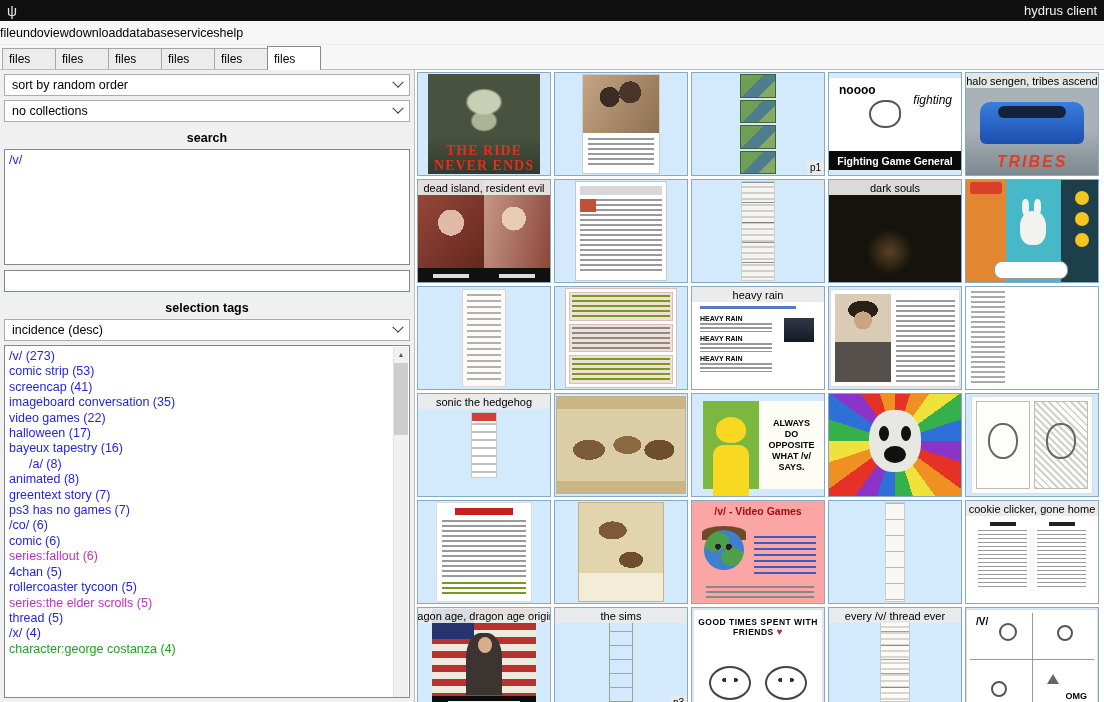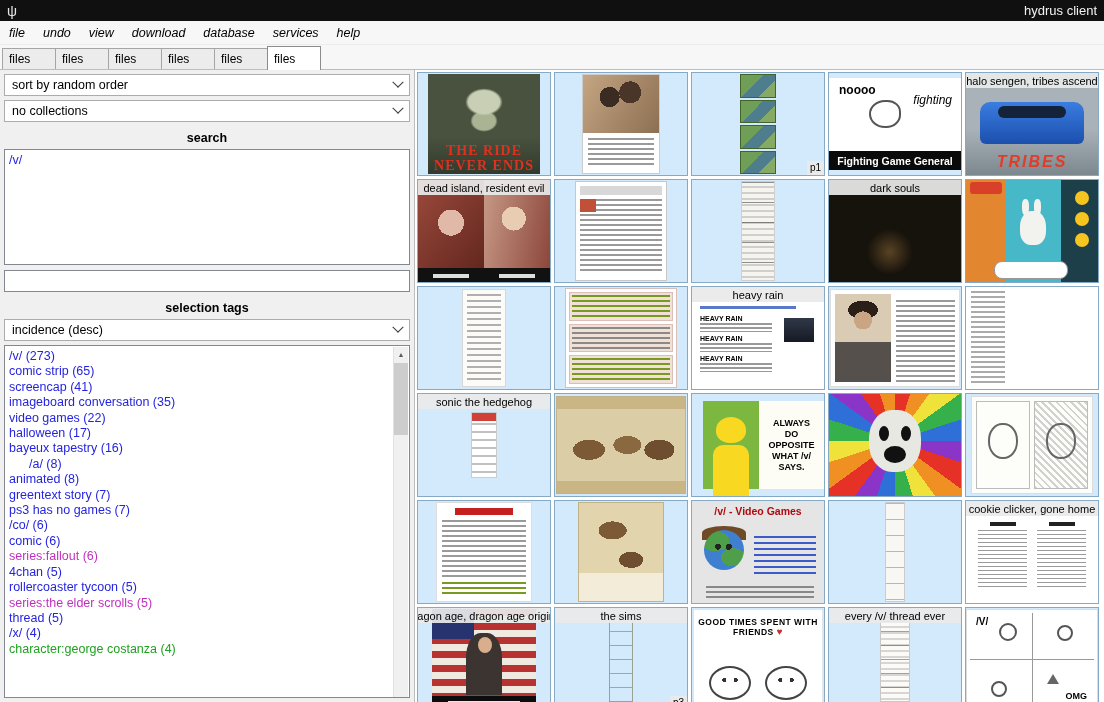--- a/index.html
+++ b/index.html
@@ -6,21 +6,21 @@
   html,body { width:1104px; height:702px; overflow:hidden; }
   body { font-family:"Liberation Sans", sans-serif; background:#fff; position:relative; font-size:12.5px; color:#000; }
 
   
   .titlebar { height:21px; background:#101010; color:#fff; display:flex; align-items:center; padding:0 7px; }
   .titlebar .appicon { font-size:14px; line-height:14px; color:#e8e8e8; }
   .titlebar .wtitle { margin-left:auto; font-size:13px; color:#f2f2f2; }
 
   
   .menubar { height:24px; background:#f7f7f7; display:flex; align-items:center; border-bottom:1px solid #ececec; }
-  .menubar .mi { padding:3px 9px; cursor:default;font-style:italic; }
+  .menubar .mi { padding:3px 0; cursor:default; }
 
   
   .tabbar { height:25px; background:#f7f7f7; display:flex; align-items:flex-end; padding-left:2px; border-bottom:1px solid #bdbdbd; }
   .tab { width:54px; height:21px; border:1px solid #a5a5a5; border-bottom:none; background:#ececec; font-size:12px; display:flex; align-items:center; padding-left:6px; margin-right:-1px; }
   .tab.active { height:24px; background:#fff; border-color:#8c8c8c; position:relative; z-index:2; margin-bottom:-1px; }
 
   
   .main { display:flex; height:632px; }
   .sidebar { width:415px; background:#f0f0f0; border-right:1px solid #bdbdbd; padding:4px; display:flex; flex-direction:column; }
   .gridwrap { flex:1; background:#fff; padding:2px; overflow:hidden; }
@@ -171,21 +171,21 @@
   .a-sr .rt { height:7px; width:58px; background:#c42020; margin:0 auto 5px; }
   .a-sr .tl { height:58px; }
   .a-sr .gl { height:12px; margin-top:4px; background-image:repeating-linear-gradient(to bottom,#789922 0 2px,transparent 2px 5px); }
 
   .a-bay2 { width:86px; height:100px; border:1px solid #c2b28a; background-color:#e2d4ac;
     background-image:
       radial-gradient(ellipse 14px 9px at 40% 28%, #7c5a36 0 100%, transparent 100%),
       radial-gradient(ellipse 12px 8px at 62% 58%, #6e4e2e 0 100%, transparent 100%),
       linear-gradient(to bottom, transparent 0 70px, #f2ecd8 70px); }
 
-  .a-vb { width:134px; height:104px; background:#e5e5e5; position:relative; padding-top:5px; text-align:center; }
+  .a-vb { width:134px; height:104px; background:#fca5a5; position:relative; padding-top:5px; text-align:center; }
   .a-vb .ttl { font-size:10.5px; font-weight:bold; color:#af0a0f; }
   .a-vb .hair { position:absolute; left:10px; top:26px; width:44px; height:14px; border-radius:50% 50% 0 0; background:#6e4a26; }
   .a-vb .earth { position:absolute; left:12px; top:30px; width:40px; height:40px; border-radius:50%;
     background:
       radial-gradient(circle 3px at 35% 42%, #222 0 100%, transparent 100%),
       radial-gradient(circle 3px at 62% 42%, #222 0 100%, transparent 100%),
       radial-gradient(ellipse 14px 10px at 28% 28%, #4f9e4a 0 100%, transparent 100%),
       radial-gradient(ellipse 12px 9px at 72% 68%, #4f9e4a 0 100%, transparent 100%),
       #3f7fd0; }
   .a-vb .bl { position:absolute; right:8px; top:36px; width:62px; height:38px; background-image:repeating-linear-gradient(to bottom,#3b5bc8 0 2px,transparent 2px 6px); }
@@ -283,21 +283,21 @@
 
     <div class="shead">selection tags</div>
 
     <div class="combo">
       <span>incidence (desc)</span>
       <span class="chev"></span>
     </div>
 
     <ul class="listbox tagsbox">
       <li style="color: rgb(36, 36, 224);">/v/ (273)</li>
-      <li style="color: rgb(36, 36, 224);">comic strip (65)</li>
+      <li style="color: rgb(36, 36, 224);">comic strip (53)</li>
       <li style="color: rgb(36, 36, 224);">screencap (41)</li>
       <li style="color: rgb(36, 36, 224);">imageboard conversation (35)</li>
       <li style="color: rgb(36, 36, 224);">video games (22)</li>
       <li style="color: rgb(36, 36, 224);">halloween (17)</li>
       <li style="color: rgb(36, 36, 224);">bayeux tapestry (16)</li>
       <li style="color: rgb(36, 36, 224); margin-left: 20px;">/a/ (8)</li>
       <li style="color: rgb(36, 36, 224);">animated (8)</li>
       <li style="color: rgb(36, 36, 224);">greentext story (7)</li>
       <li style="color: rgb(36, 36, 224);">ps3 has no games (7)</li>
       <li style="color: rgb(36, 36, 224);">/co/ (6)</li>

